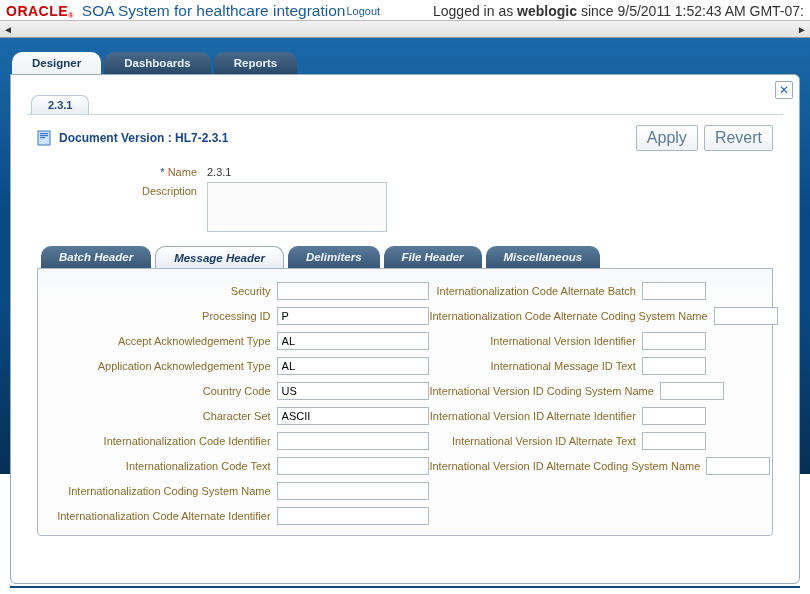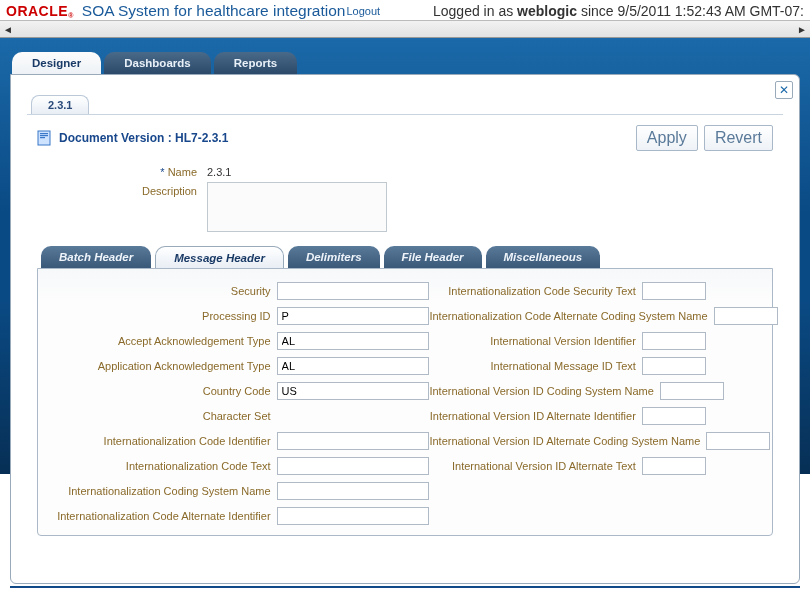--- a/index.html
+++ b/index.html
@@ -125,41 +125,42 @@
             <div class="frow">
               <div class="flabel">Application Acknowledgement Type</div>
               <input class="finput" value="AL" style="">
             </div>
             <div class="frow">
               <div class="flabel">Country Code</div>
               <input class="finput" value="US" style="">
             </div>
             <div class="frow">
               <div class="flabel">Character Set</div>
+              <input class="finput" value="ASCII" style="">
             </div>
             <div class="frow">
               <div class="flabel">Internationalization Code Identifier</div>
               <input class="finput" style="">
             </div>
             <div class="frow">
               <div class="flabel">Internationalization Code Text</div>
               <input class="finput" style="">
             </div>
             <div class="frow">
               <div class="flabel">Internationalization Coding System Name</div>
               <input class="finput" style="">
             </div>
             <div class="frow">
               <div class="flabel">Internationalization Code Alternate Identifier</div>
               <input class="finput" style="">
             </div>
           </div>
         <div class="form-col" id="right-col">
             <div class="frow">
-              <div class="flabel">Internationalization Code Security Text</div>
+              <div class="flabel">Internationalization Code Alternate Batch</div>
               <input class="finput short" style="">
             </div>
             <div class="frow">
               <div class="flabel">Internationalization Code Alternate Coding System Name</div>
               <input class="finput short" style="">
             </div>
             <div class="frow">
               <div class="flabel">International Version Identifier</div>
               <input class="finput short" style="">
             </div>
@@ -169,25 +170,25 @@
             </div>
             <div class="frow">
               <div class="flabel">International Version ID Coding System Name</div>
               <input class="finput short" style="">
             </div>
             <div class="frow">
               <div class="flabel">International Version ID Alternate Identifier</div>
               <input class="finput short" style="">
             </div>
             <div class="frow">
-              <div class="flabel">International Version ID Alternate Coding System Name</div>
+              <div class="flabel">International Version ID Alternate Text</div>
               <input class="finput short" style="">
             </div>
             <div class="frow">
-              <div class="flabel">International Version ID Alternate Text</div>
+              <div class="flabel">International Version ID Alternate Coding System Name</div>
               <input class="finput short" style="">
             </div>
           </div>
       </div>
     </div>
 
   </div>
   <div class="bot-border"></div>
 </div>
 

